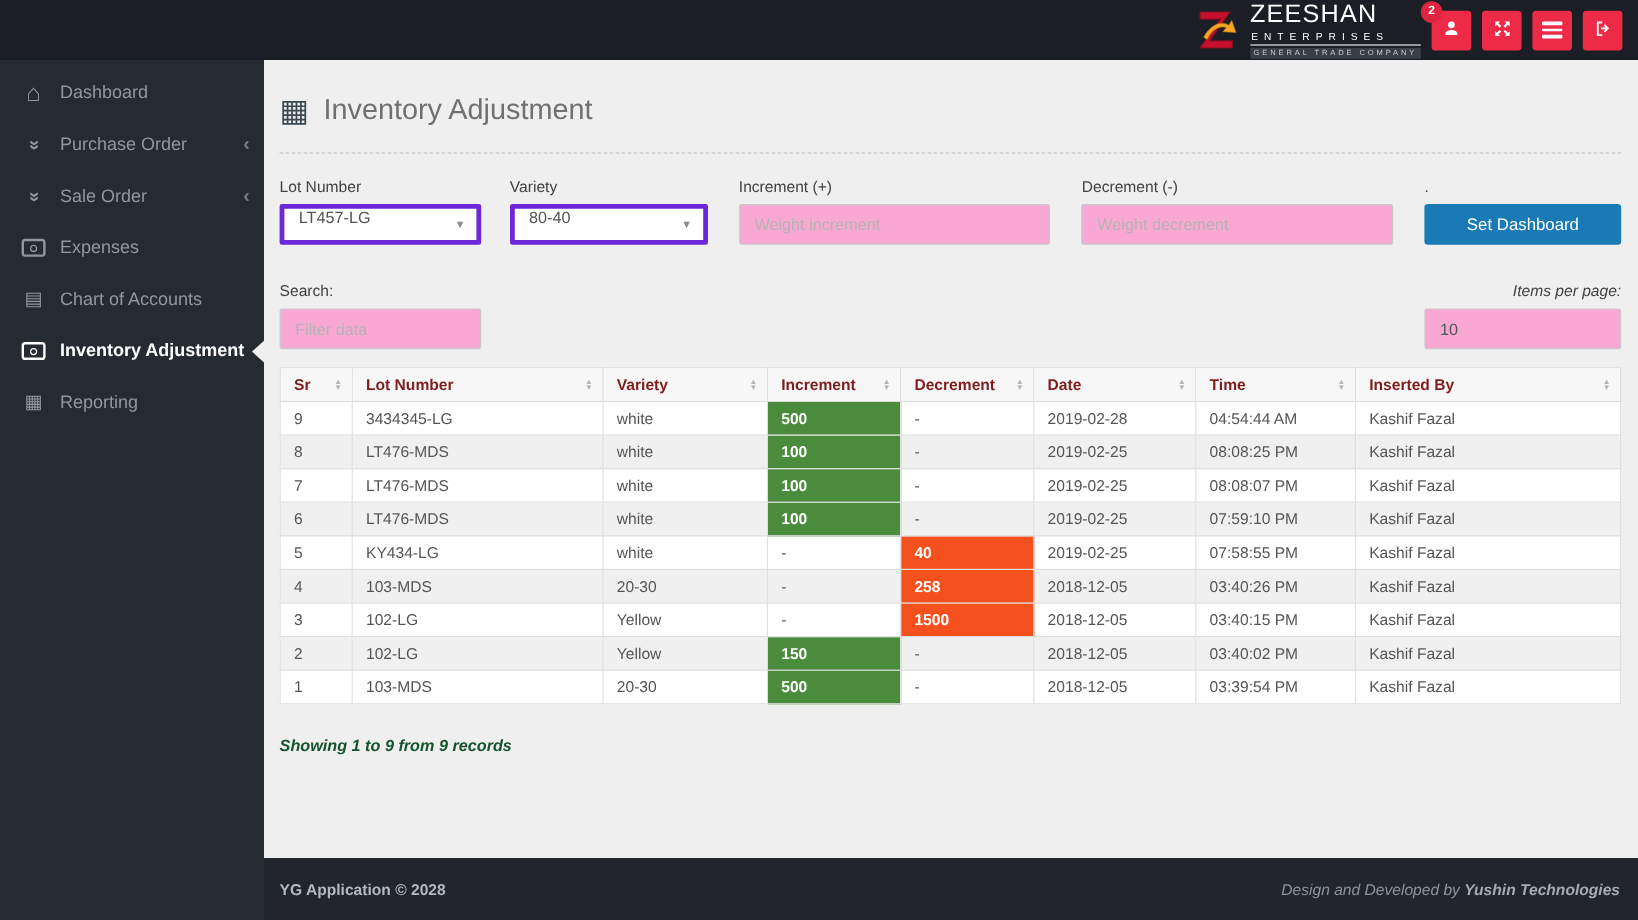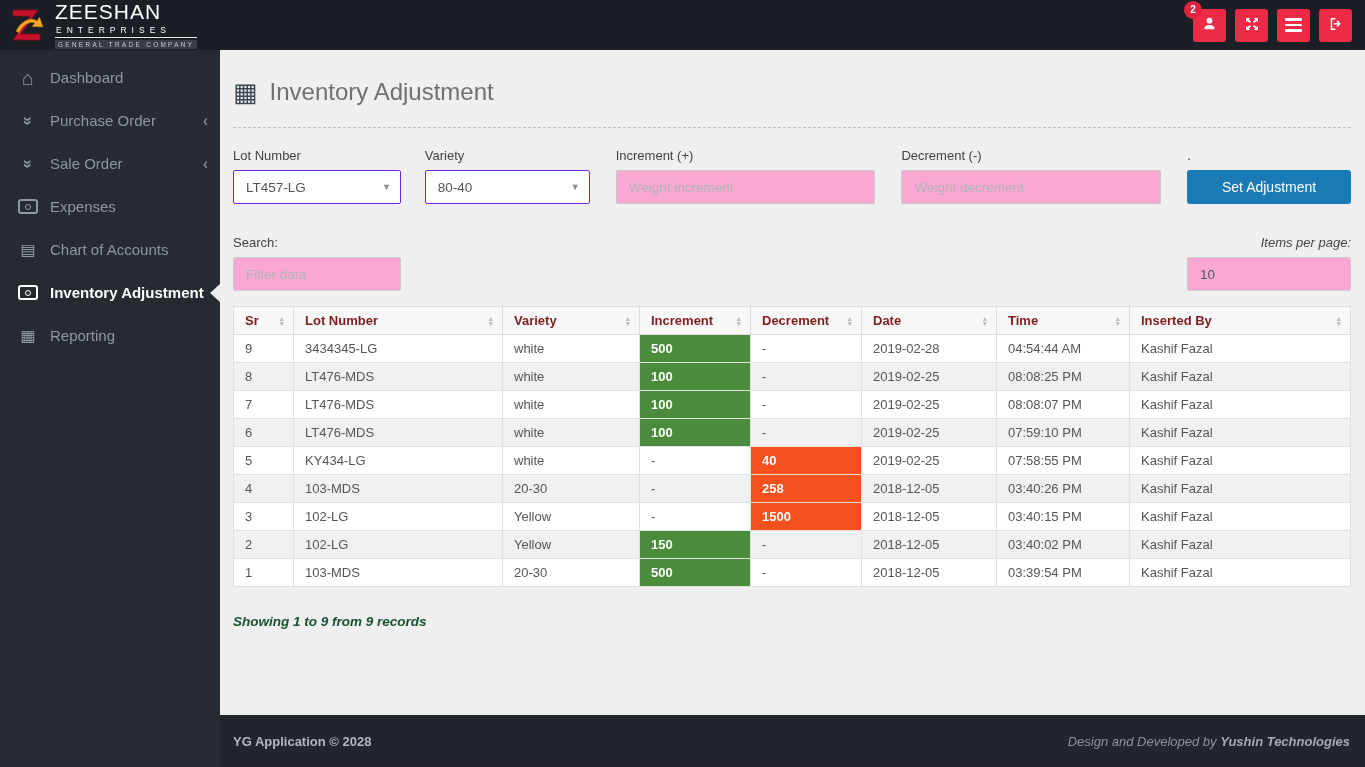--- a/index.html
+++ b/index.html
@@ -6,21 +6,21 @@
   html,body { margin:0; padding:0; }
   body {
     width:1365px; height:767px; position:relative; overflow:hidden;
     background:#efefef;
     font-family:"Liberation Sans","DejaVu Sans",sans-serif;
   }
 
   
   .topbar{
     position:absolute; top:0; left:0; width:1365px; height:50px;
-    background:#1b1e24; display:flex; align-items:center; justify-content:space-between;
+    background:#1b1e24; display:flex; align-items:center; justify-content:flex-end;
     z-index:30;
   }
   .logo{ display:flex; align-items:center; padding-left:8px; gap:7px; }
   .logo-mark svg{ display:block; }
   .logo-text{ display:flex; flex-direction:column; line-height:1; }
   .logo-name{ color:#fff; font-size:21px; letter-spacing:1px; }
   .logo-sub{ color:#fff; font-size:8.5px; letter-spacing:5px; border-bottom:1px solid #e6e6e6; padding:3px 0 2px 1px; margin-top:1px;}
   .logo-tag{ color:#c9ced3; background:#3a3f47; font-size:6.3px; letter-spacing:2.4px; padding:2px 3px 1px 3px; margin-top:2px; width:max-content;}
   .tb-actions{ display:flex; align-items:center; padding-right:13px; }
   .tb-btn{
@@ -74,22 +74,22 @@
   .dashed{ border:none; border-top:1px dashed #bdbdbd; margin:21px 0 0 0; }
 
   .form-row{ display:flex; margin-top:20px; }
   .field{ display:flex; flex-direction:column; }
   .field > label{ font-size:13px; color:#424242; margin-bottom:7px; height:15px; }
   .w-lot{ width:168px; margin-right:24px; }
   .w-var{ width:165px; margin-right:26px; }
   .w-inc{ width:260px; margin-right:26px; }
   .w-dec{ width:260px; margin-right:26px; }
   .w-btn{ width:164px; }
-  .selectbox{ position:relative; height:34px; border:1px solid #6d28d9; border-radius:2px;
-    background:#fff; display:flex; align-items:center; padding:0 24px 0 12px;
+  .selectbox{ position:relative; height:34px; border:4px solid #6d28d9; border-radius:2px;
+    background:#fff; display:flex; align-items:flex-start; padding:0 24px 0 12px;
     font-size:13.5px; color:#555; cursor:pointer; }
   .caret{ position:absolute; right:9px; top:50%; transform:translateY(-50%);
           color:#8a8a8a; font-size:9px; }
   input.text{ height:34px; border:1px solid #c9c9c9; border-radius:2px; background:#f9a8d4;
     padding:0 12px; font-size:13.5px; color:#555; outline:none; width:100%;
     font-family:inherit; }
   input.text::placeholder{ color:#b3b3b3; }
   .btn{ height:34px; width:100%; background:#1a7ab5; border:none; border-radius:3px;
         color:#fff; font-size:14px; cursor:pointer; font-family:inherit; }
 
@@ -237,21 +237,21 @@
     <div class="field w-inc">
       <label>Increment (+)</label>
       <input class="text" type="text" placeholder="Weight increment" style="">
     </div>
     <div class="field w-dec">
       <label>Decrement (-)</label>
       <input class="text" type="text" placeholder="Weight decrement" style="">
     </div>
     <div class="field w-btn">
       <label>.</label>
-      <button class="btn">Set Adjustment</button>
+      <button class="btn">Set Dashboard</button>
     </div>
   </div>
 
   <div class="toolbar">
     <div class="field w-search">
       <label>Search:</label>
       <input class="text" type="text" placeholder="Filter data" style="">
     </div>
     <div class="field w-ipp">
       <label>Items per page:</label>

